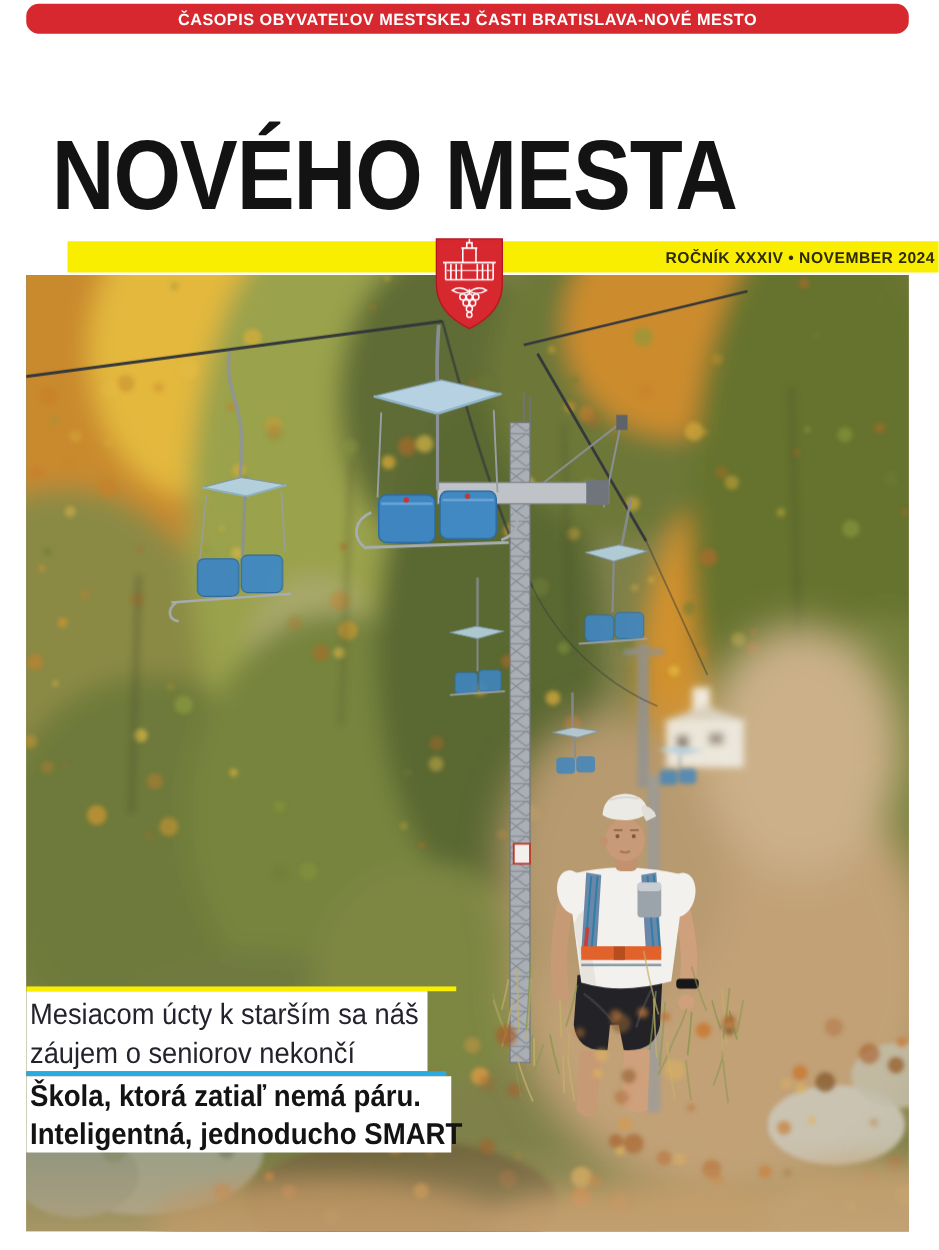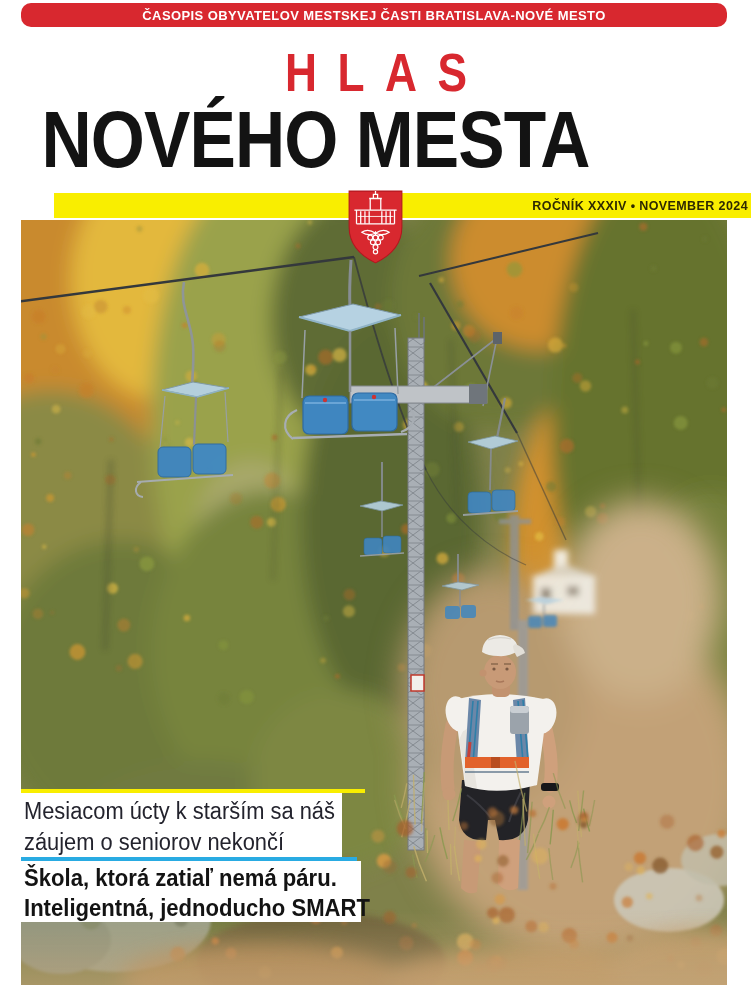--- a/index.html
+++ b/index.html
@@ -46,23 +46,20 @@
 </style>
 </head>
 <body>
 
 <div class="page">
 
   <div class="topbar">
     <span>ČASOPIS OBYVATEĽOV MESTSKEJ ČASTI BRATISLAVA-NOVÉ MESTO</span>
   </div>
 
-  <div class="hlas">
-    <span class="squeeze">HLAS</span>
-  </div>
   <div class="title">
     <span class="squeeze">NOVÉHO MESTA</span>
   </div>
 
   <div class="issuebar">
     <span>ROČNÍK XXXIV • NOVEMBER 2024</span>
   </div>
 
   <div class="photo">
     <svg id="scene" viewBox="0 0 706 765" preserveAspectRatio="none">

